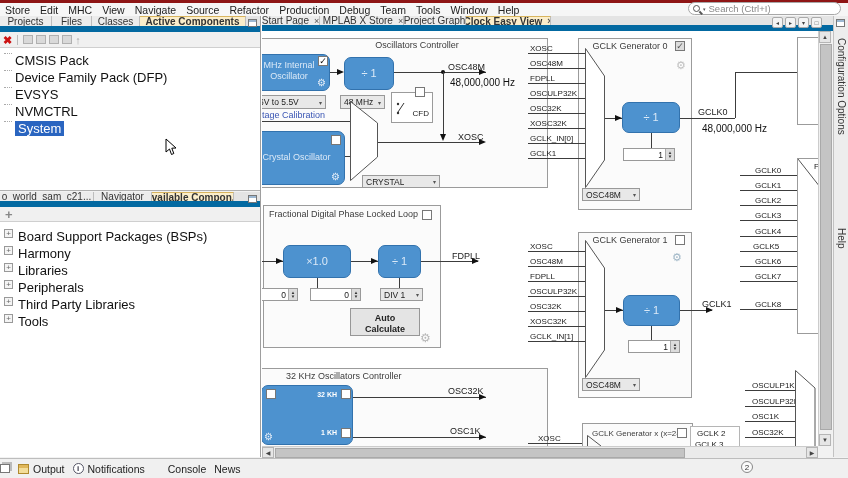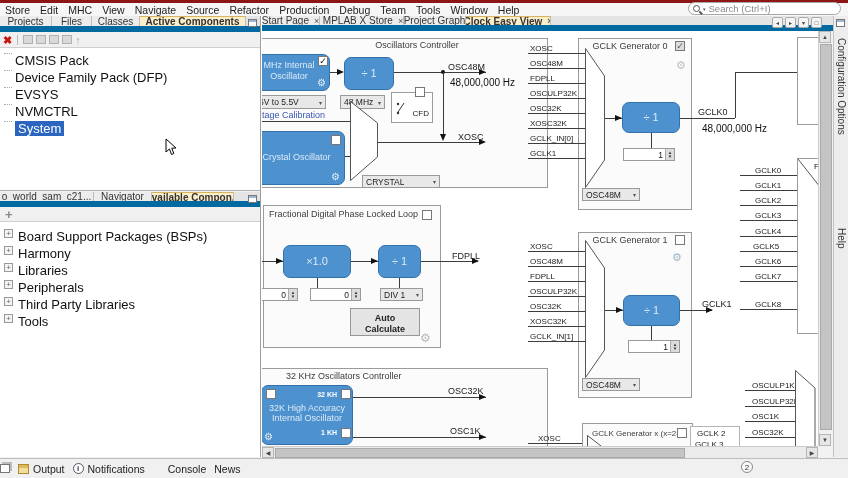--- a/index.html
+++ b/index.html
@@ -305,21 +305,20 @@
     </div>
   <div class="btn" style="left:51px;top:277px;width:70px;height:28px;line-height:11px">
       <span style="width:50px">Auto Calculate</span>
     </div>
   <span class="gear" style="left:158px;top:302px;font-size:12px;color:#b8b8b8">⚙</span>
 
   <div class="grp" style="left:-1px;top:337px;width:287px;height:85px"></div>
   <div class="gtitle" style="left:24px;top:340px">32 KHz Oscillators Controller</div>
   <div class="bluebox" style="left:-1px;top:354px;width:92px;height:60px;font-size:9px">
     <span class="cb" style="left:4px;top:3px"></span>
-    <div style="margin-top:17px;line-height:10px"><span>32K High Accuracy</span><br><span>Internal Oscillator</span></div>
     <span class="gear" style="left:2px;bottom:2px;color:#e6eef8;font-size:10px">⚙</span>
     <span class="lbl8" style="right:15px;top:5px;color:#fff;font-weight:bold;font-size:7px">32 KH</span>
     <span class="cb" style="right:1px;top:3px"></span>
     <span class="lbl8" style="right:15px;bottom:8px;color:#fff;font-weight:bold;font-size:7px">1 KH</span>
     <span class="cb" style="right:1px;bottom:6px"></span>
   </div>
   <div class="hline" style="left:91px;top:366px;width:133px"></div>
   <div class="arr-r" style="left:217px;top:363px"></div>
   <div class="lbl" style="left:186px;top:355px">OSC32K</div>
   <div class="hline" style="left:91px;top:406px;width:133px"></div>

